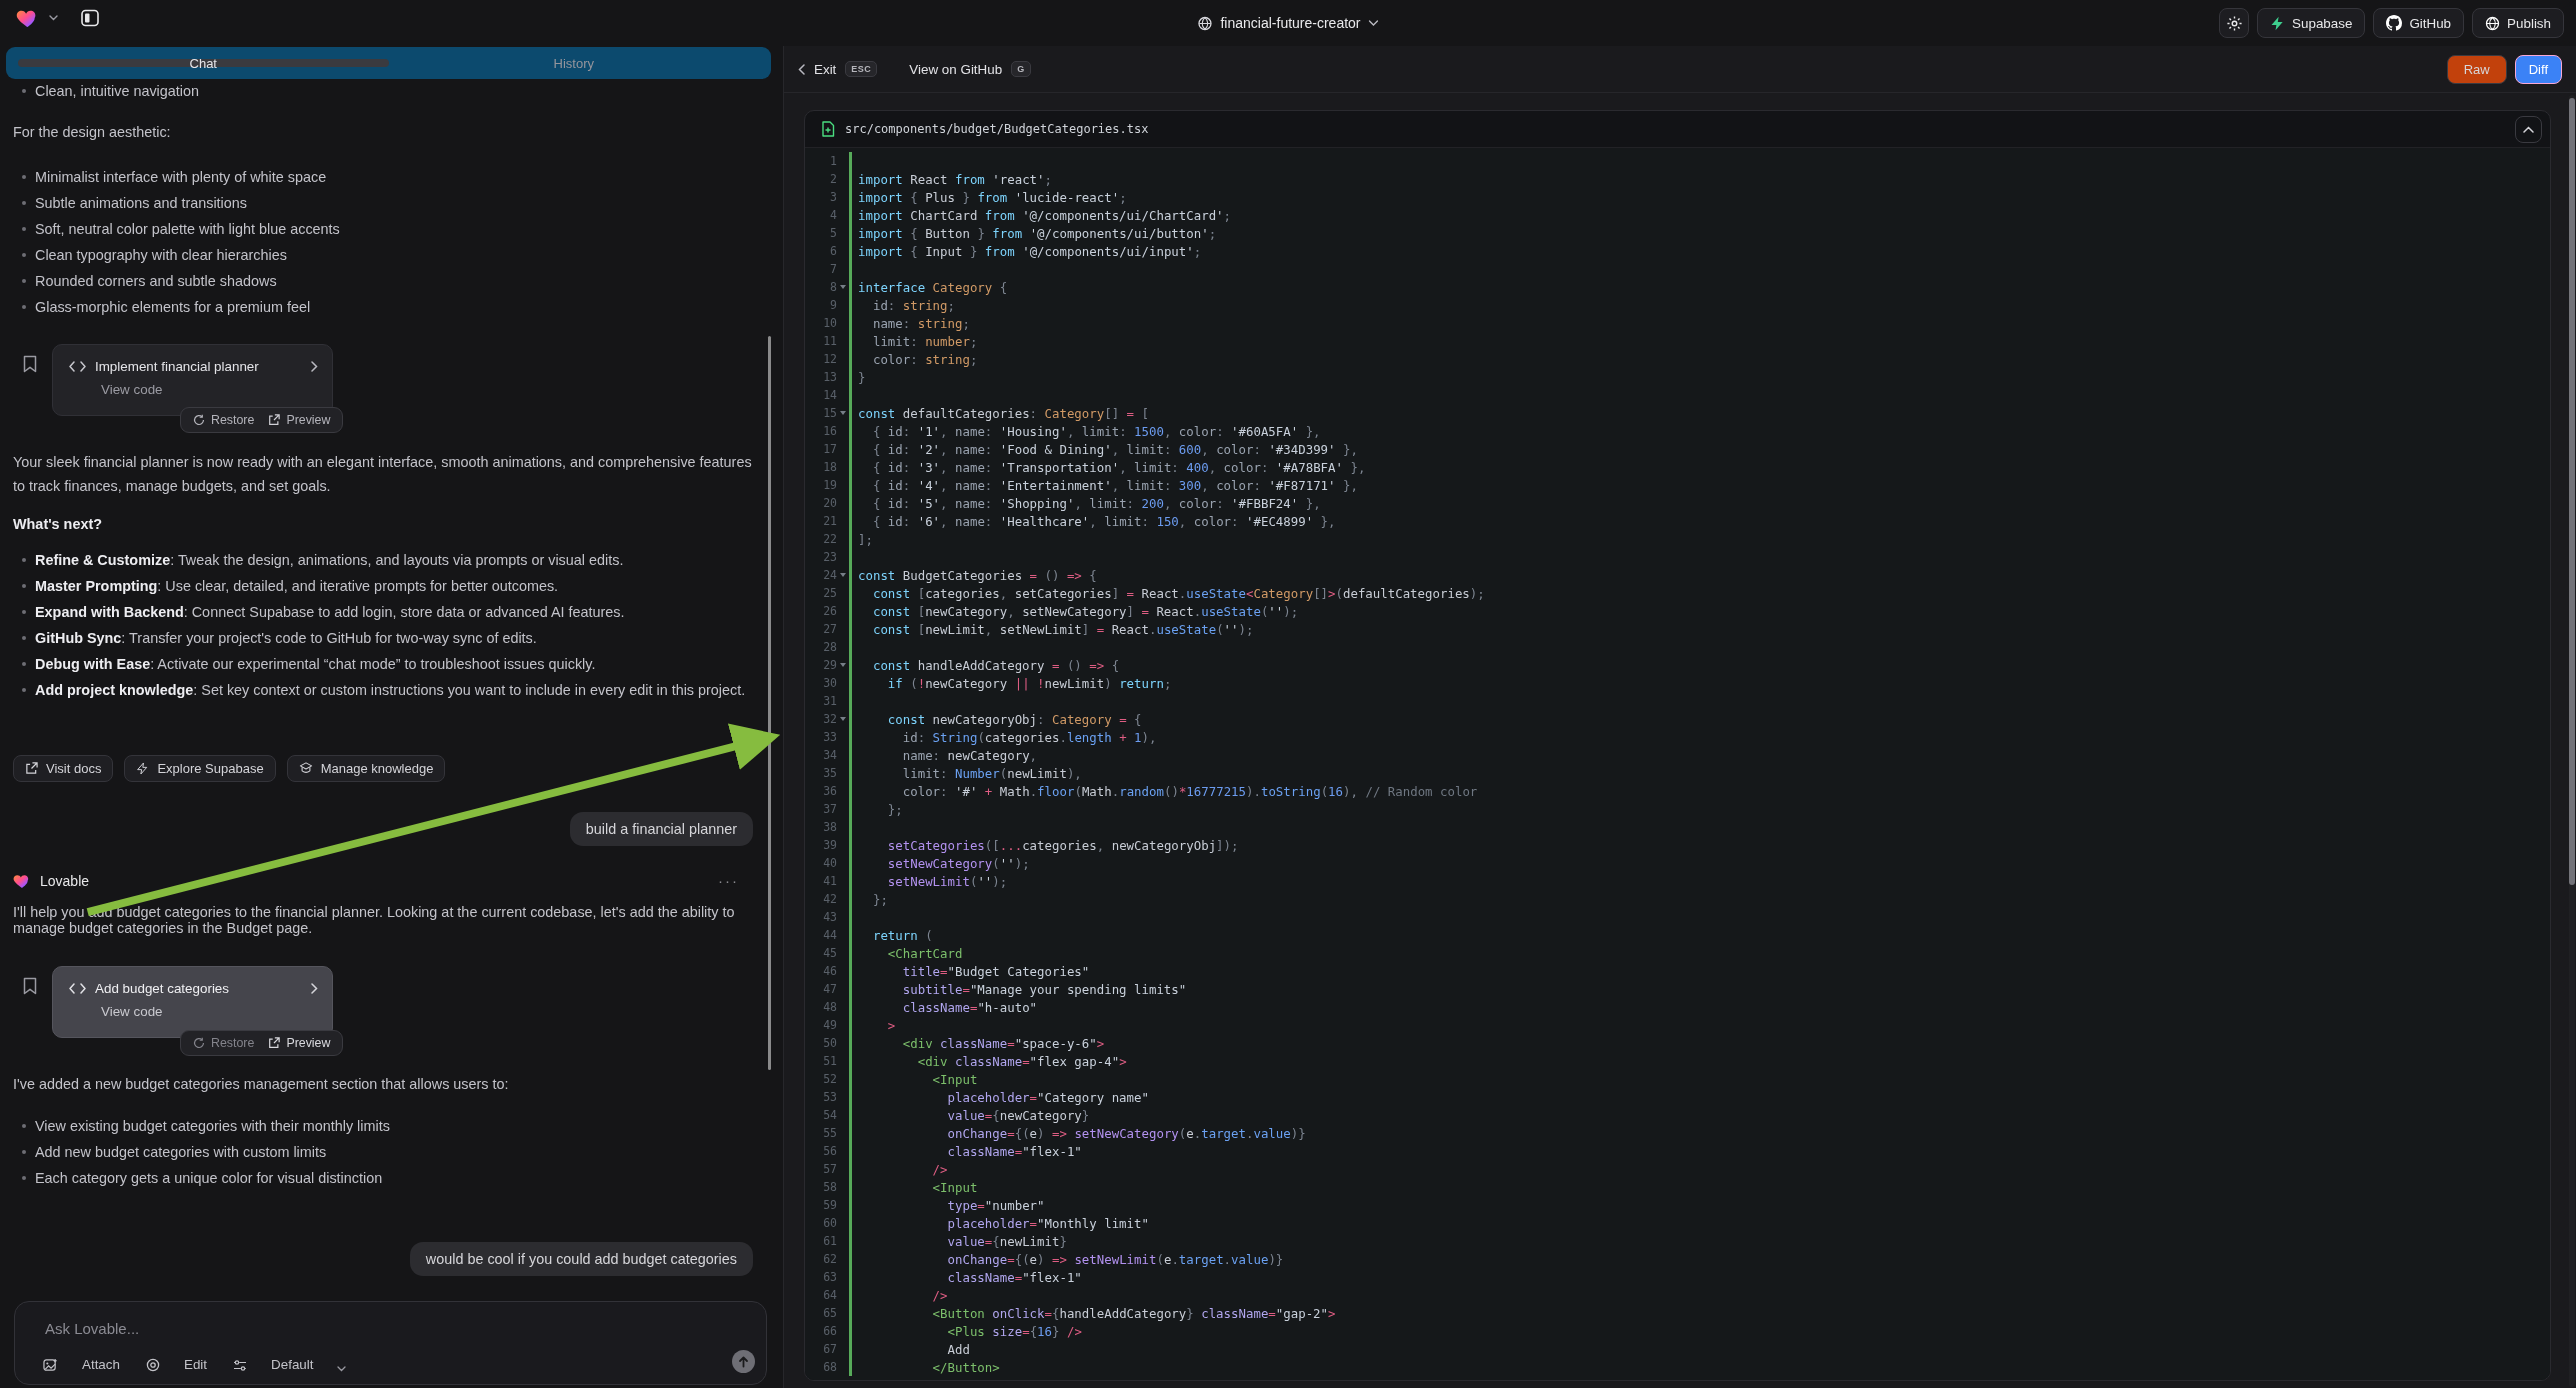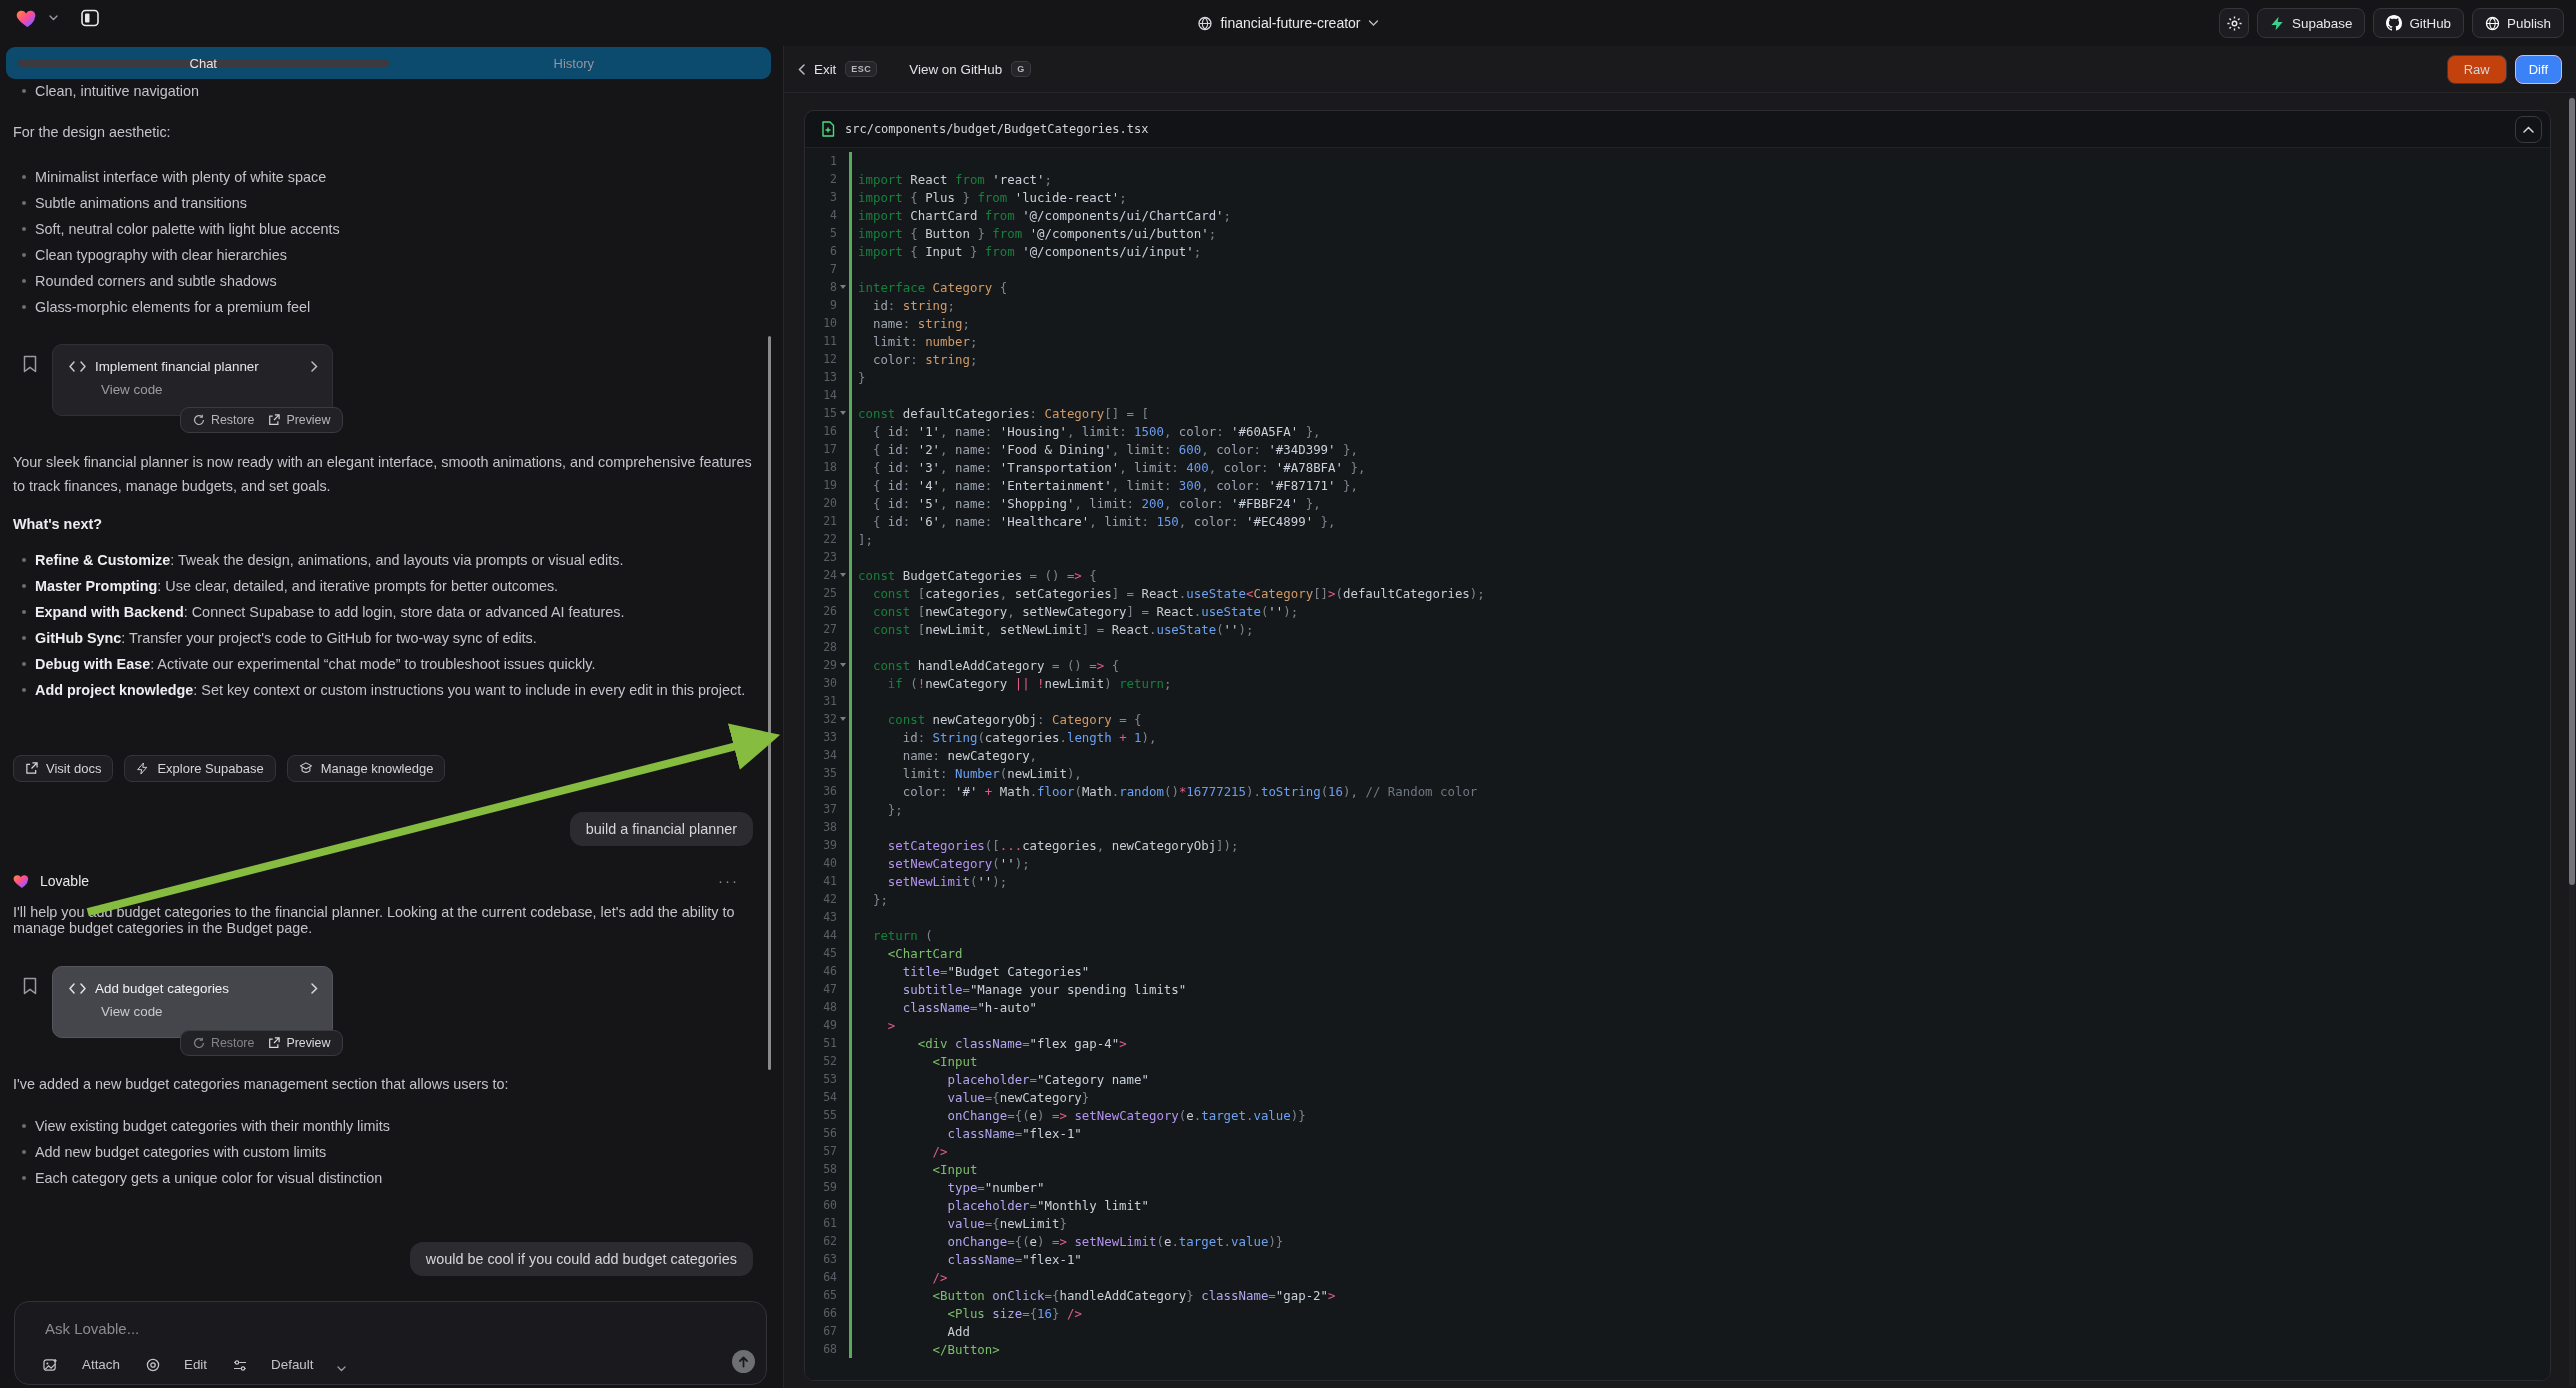--- a/index.html
+++ b/index.html
@@ -87,21 +87,21 @@
   .code-area { position:absolute; left:0; top:37px; right:0; bottom:0; background:#15181a; padding-top:4px; overflow:hidden; }
   .code-line { display:flex; height:18px; align-items:center; }
   .ln { width:32px; text-align:right; color:#596069; font-size:11.5px;
     font-family:"DejaVu Sans Mono",monospace; flex:none; }
   .fold { width:12px; flex:none; display:flex; align-items:center; justify-content:center; }
   .fold-caret { width:0; height:0; border-left:3.5px solid transparent; border-right:3.5px solid transparent;
     border-top:4.5px solid #777e88; }
   .addbar { width:3px; align-self:stretch; background:#57ab5a; flex:none; }
   .src { white-space:pre; font-family:"DejaVu Sans Mono",monospace; font-size:12.4px; padding-left:6px; }
 
-  .tk-kw{color:#15803d} .tk-op{color:#de5d83} .tk-typ{color:#d19a66} .tk-tag{color:#7cbf6b}
+  .tk-kw{color:#7dd3fc} .tk-op{color:#de5d83} .tk-typ{color:#d19a66} .tk-tag{color:#7cbf6b}
   .tk-attr{color:#b1a6ef} .tk-str{color:#c9d1dc} .tk-num{color:#6c9cf0} .tk-fn{color:#6ba1f2}
   .tk-call{color:#b392f0} .tk-pun{color:#7d8591} .tk-pln{color:#c8cdd6} .tk-key{color:#9aa3b0}
   .tk-com{color:#6f7782}
 
   .code-scrollbar { position:absolute; right:1px; top:49px; width:6px; height:1292px; background:#202023; border-radius:3px; }
   .code-scroll-thumb { position:absolute; right:1px; top:52px; width:6px; height:787px; background:#737379; border-radius:3px; }
 
   .arrow-overlay { position:absolute; inset:0; pointer-events:none; }
   .dots { color:#8a8a90; font-size:15px; letter-spacing:2px; }
   svg { display:block; }
@@ -703,20 +703,26 @@
               <span class="addbar"></span>
               <span class="src"><span class="tk-attr">      className</span><span class="tk-op">=</span><span class="tk-str">"h-auto"</span></span>
             </div>
             <div class="code-line">
               <span class="ln">49</span>
               <span class="fold"></span>
               <span class="addbar"></span>
               <span class="src"><span class="tk-op">    &gt;</span></span>
             </div>
             <div class="code-line">
+              <span class="ln">50</span>
+              <span class="fold"></span>
+              <span class="addbar"></span>
+              <span class="src"><span class="tk-pun">      </span><span class="tk-tag">&lt;div</span><span class="tk-attr"> className</span><span class="tk-op">=</span><span class="tk-str">"space-y-6"</span><span class="tk-op">&gt;</span></span>
+            </div>
+            <div class="code-line">
               <span class="ln">51</span>
               <span class="fold"></span>
               <span class="addbar"></span>
               <span class="src"><span class="tk-pun">        </span><span class="tk-tag">&lt;div</span><span class="tk-attr"> className</span><span class="tk-op">=</span><span class="tk-str">"flex gap-4"</span><span class="tk-op">&gt;</span></span>
             </div>
             <div class="code-line">
               <span class="ln">52</span>
               <span class="fold"></span>
               <span class="addbar"></span>
               <span class="src"><span class="tk-pun">          </span><span class="tk-tag">&lt;Input</span></span>

